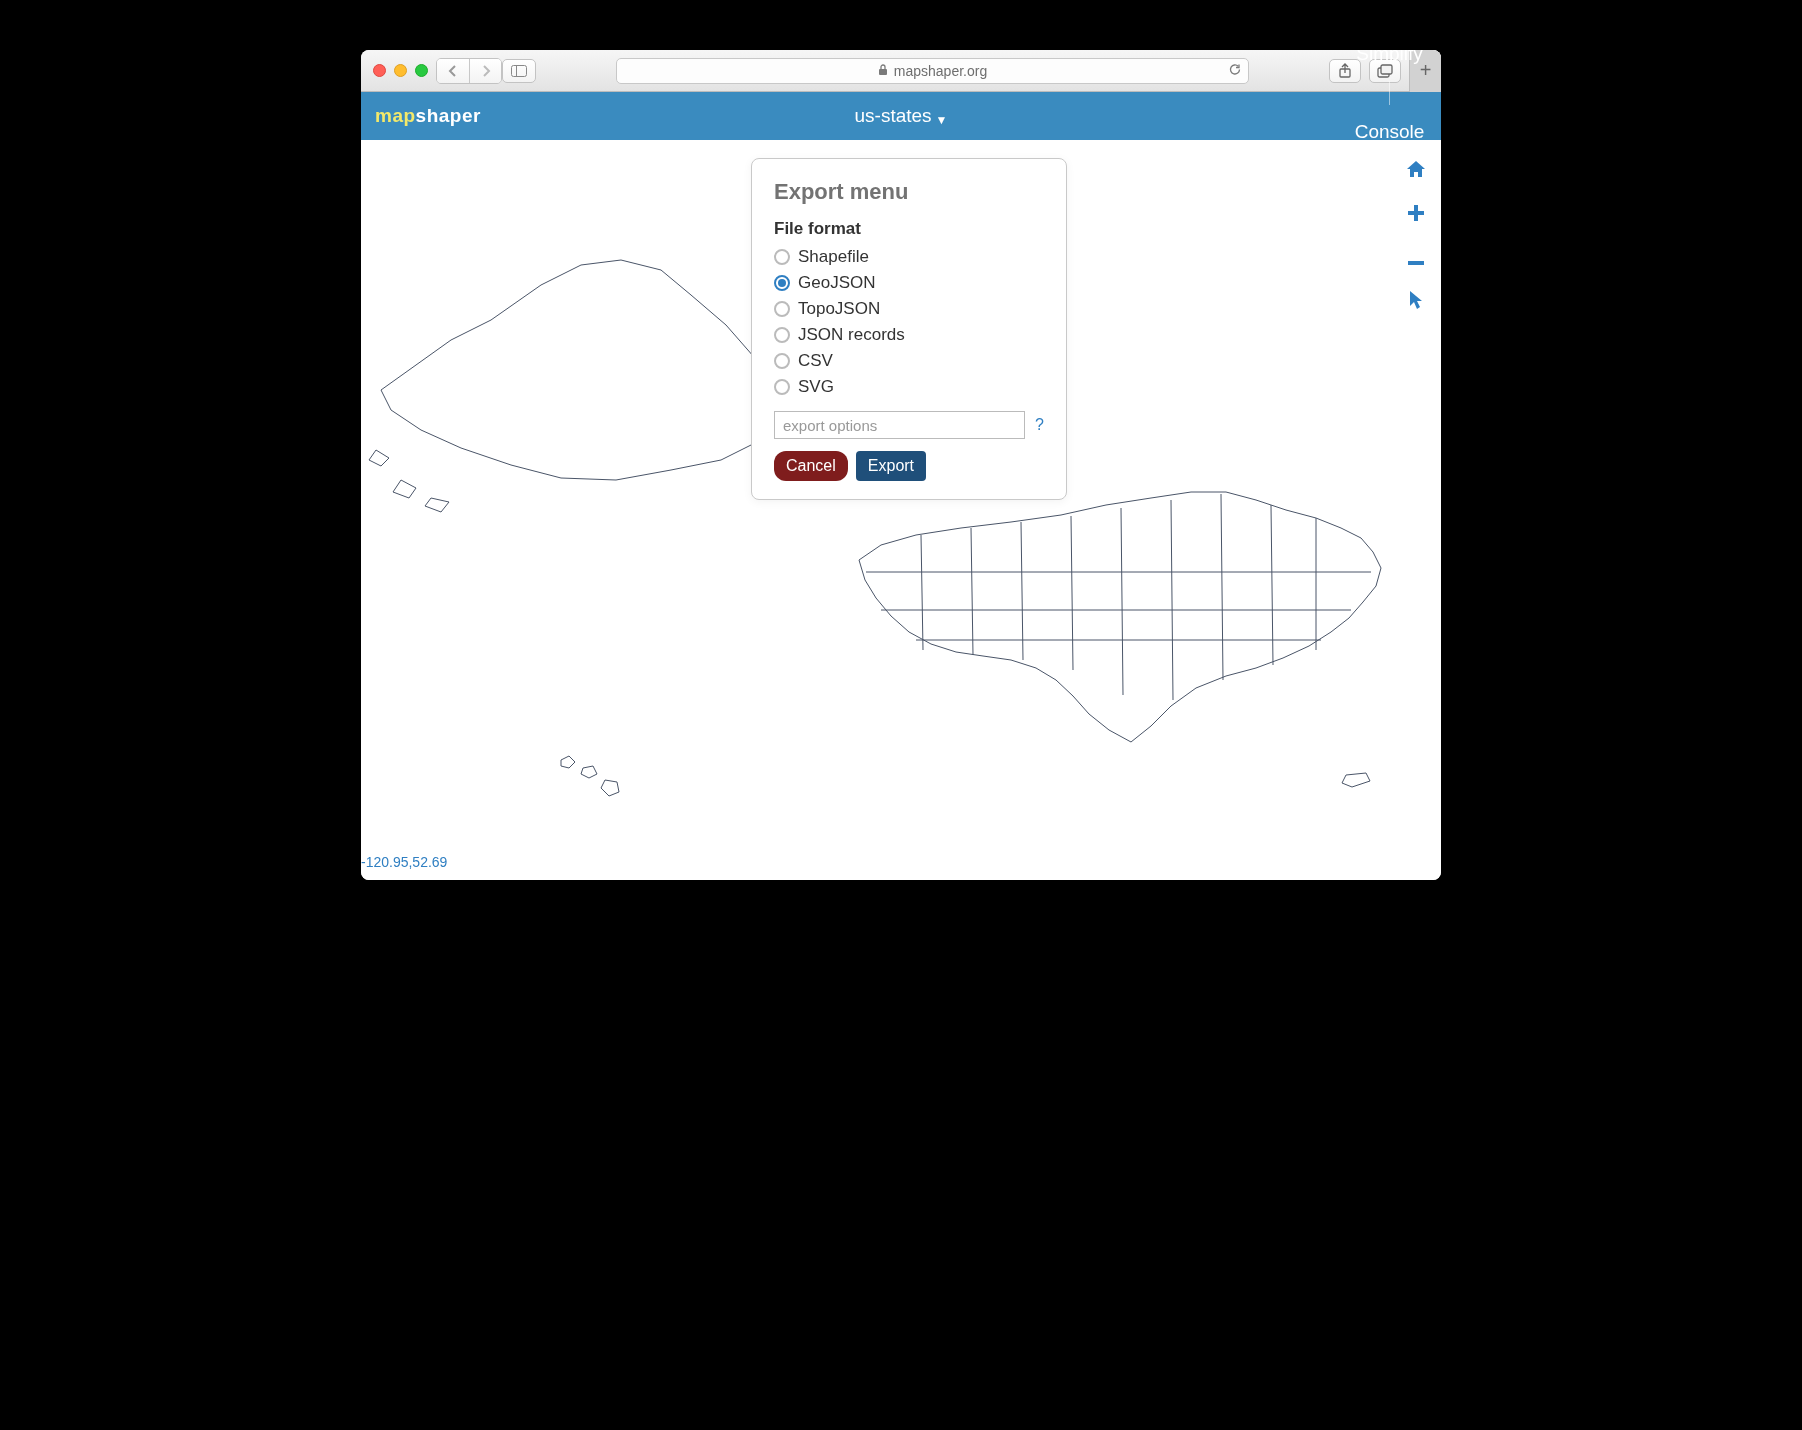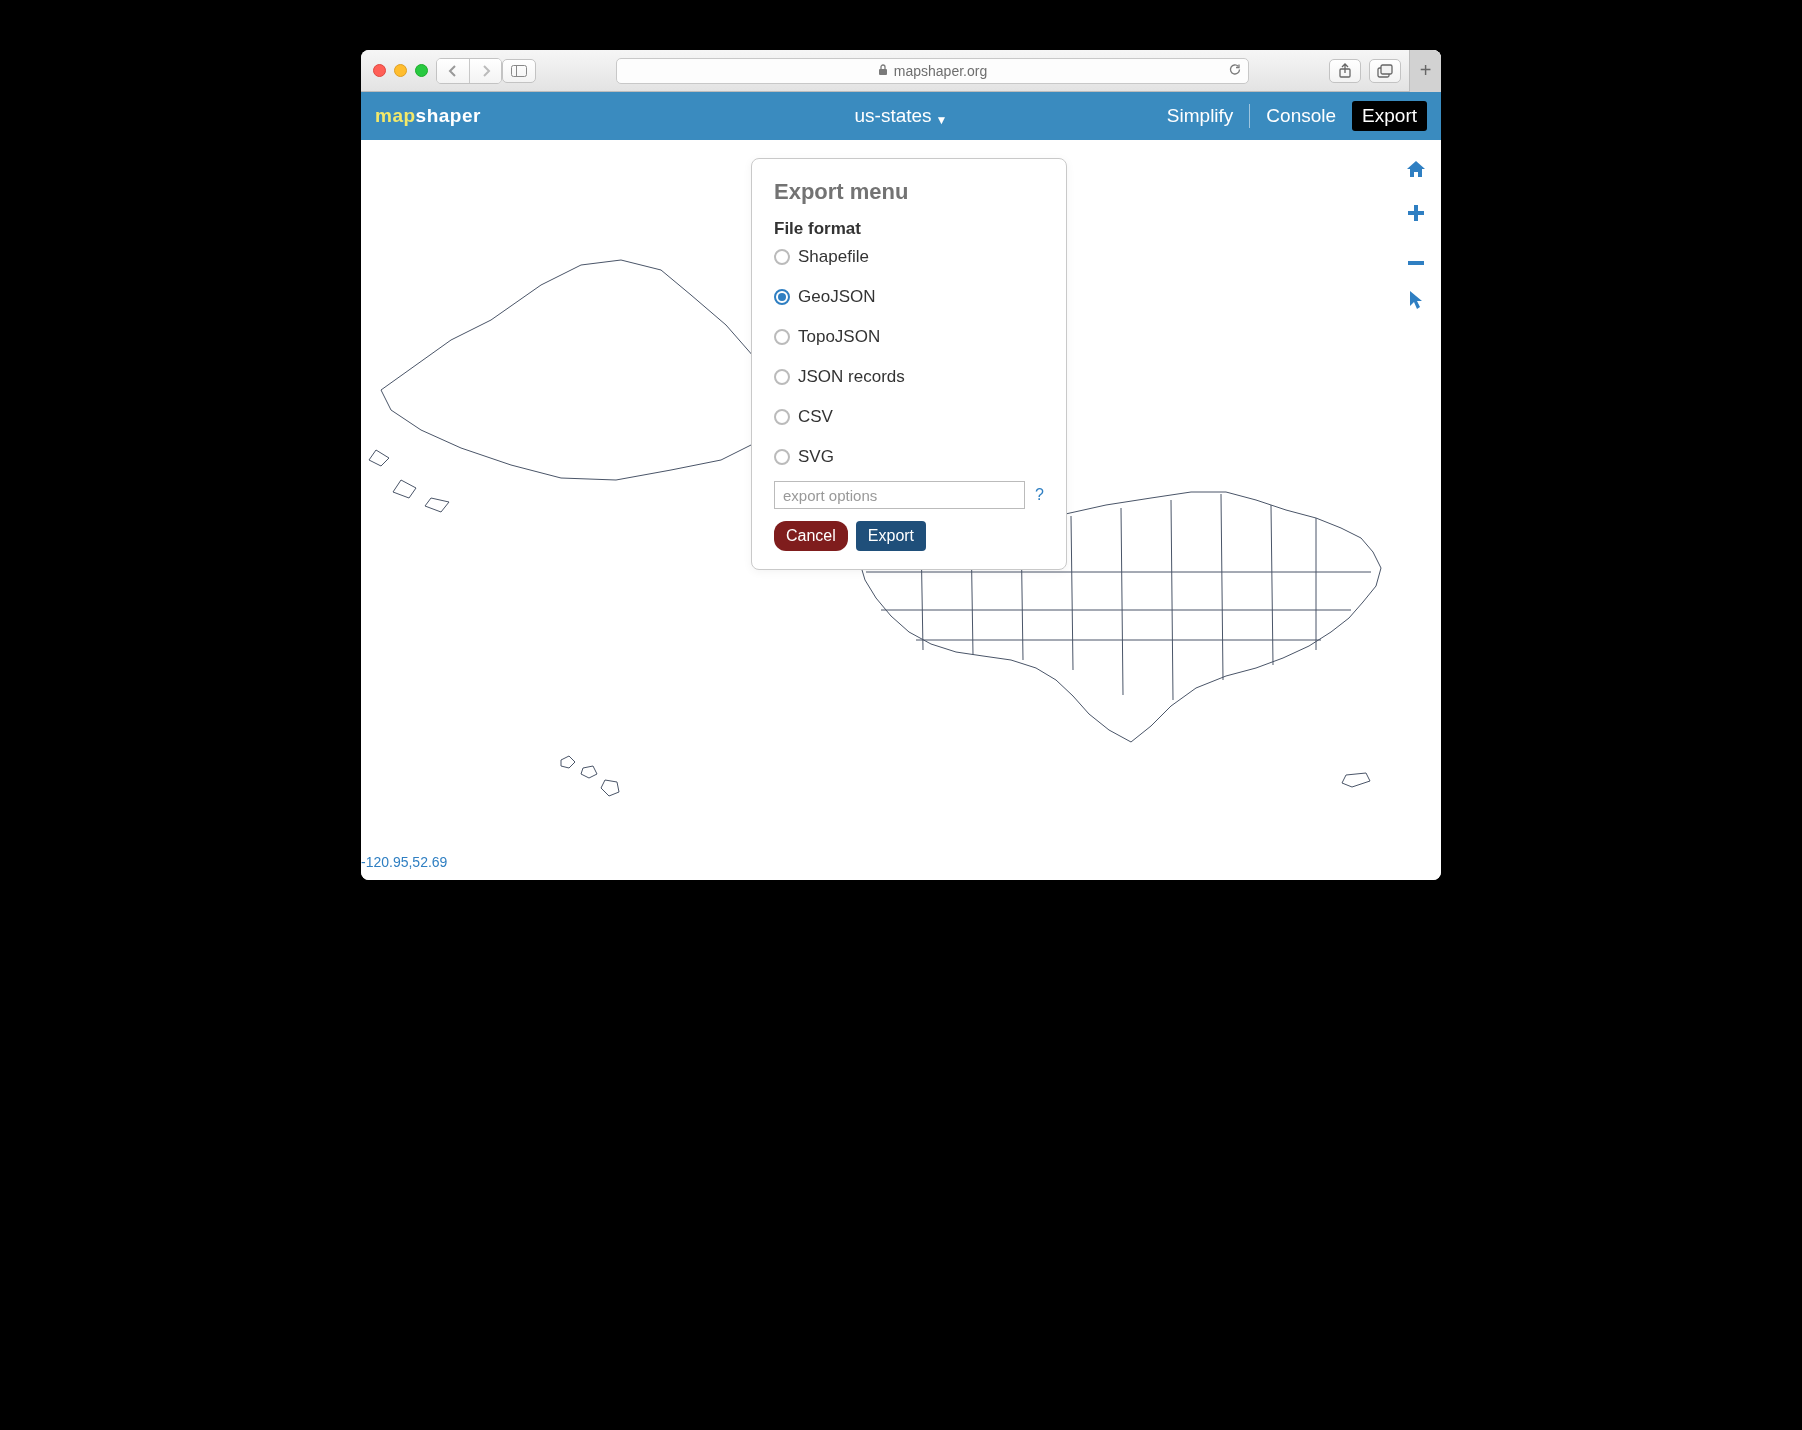--- a/index.html
+++ b/index.html
@@ -104,21 +104,21 @@
   .logo .map { color: #f3e96a; }
   .logo .shaper { color: #fff; }
   .layer-name {
     position: absolute; left: 50%; transform: translateX(-50%);
     display: flex; align-items: flex-end; gap: 4px;
     font-size: 19px; cursor: pointer;
   }
   .layer-name .tri { font-size: 12px; }
   .header-right {
     margin-left: auto;
-    display: flex; align-items: center; gap: 16px;
+    display: flex; align-items: center; gap: 16px; flex-direction: column;
   }
   .hdr-link { color: #fff; cursor: pointer; font-size: 19px; }
   .hdr-divider { width: 1px; height: 24px; background: rgba(255,255,255,0.5); }
   .export-active {
     background: #000; color: #fff;
     padding: 4px 10px;
     border-radius: 3px;
     font-size: 19px;
     cursor: pointer;
   }
@@ -158,21 +158,21 @@
     box-shadow: 0 2px 10px rgba(0,0,0,0.05);
   }
   .export-modal h2 {
     font-size: 22px; font-weight: 700; color: #737373;
     margin-bottom: 14px;
   }
   .export-modal h3 {
     font-size: 17px; font-weight: 700; color: #333;
     margin-bottom: 8px;
   }
-  .radio-list { display: flex; flex-direction: column; gap: 20px; margin-bottom: 14px; }
+  .radio-list { display: flex; flex-direction: column; gap: 6px; margin-bottom: 14px; }
   .radio-row {
     display: flex; align-items: center; gap: 8px;
     font-size: 17px; color: #333; cursor: pointer;
   }
   .radio {
     width: 16px; height: 16px; border-radius: 50%;
     border: 2px solid #bbb; position: relative; flex-shrink: 0;
   }
   .radio.checked { border-color: #2f7fc2; }
   .radio.checked::after {

